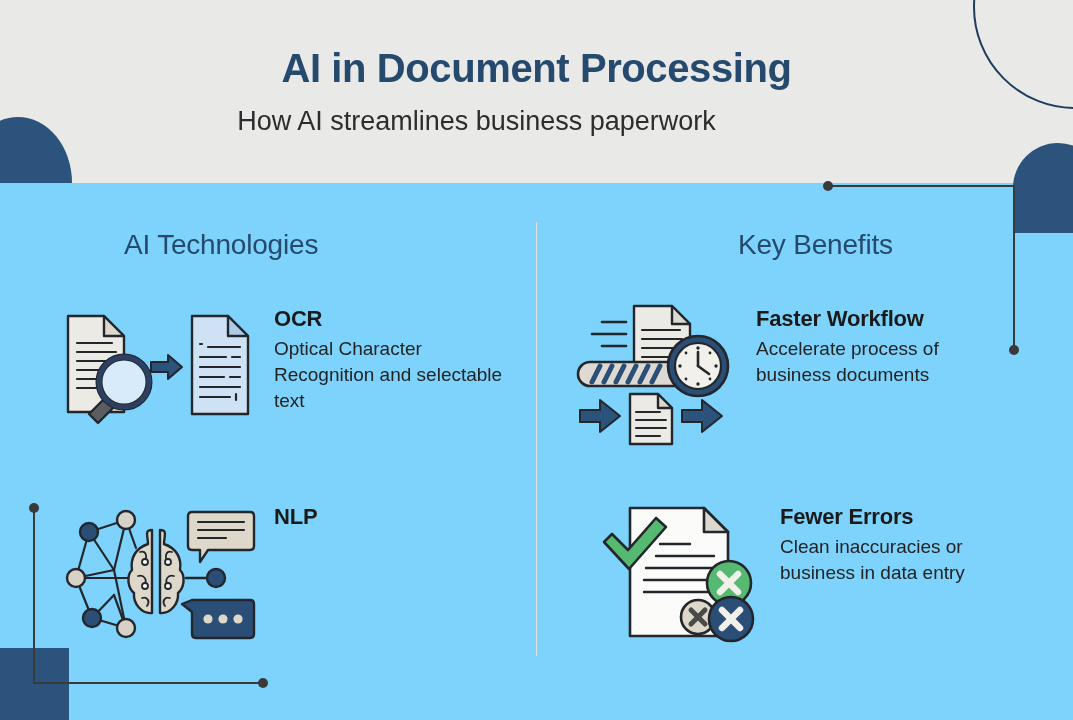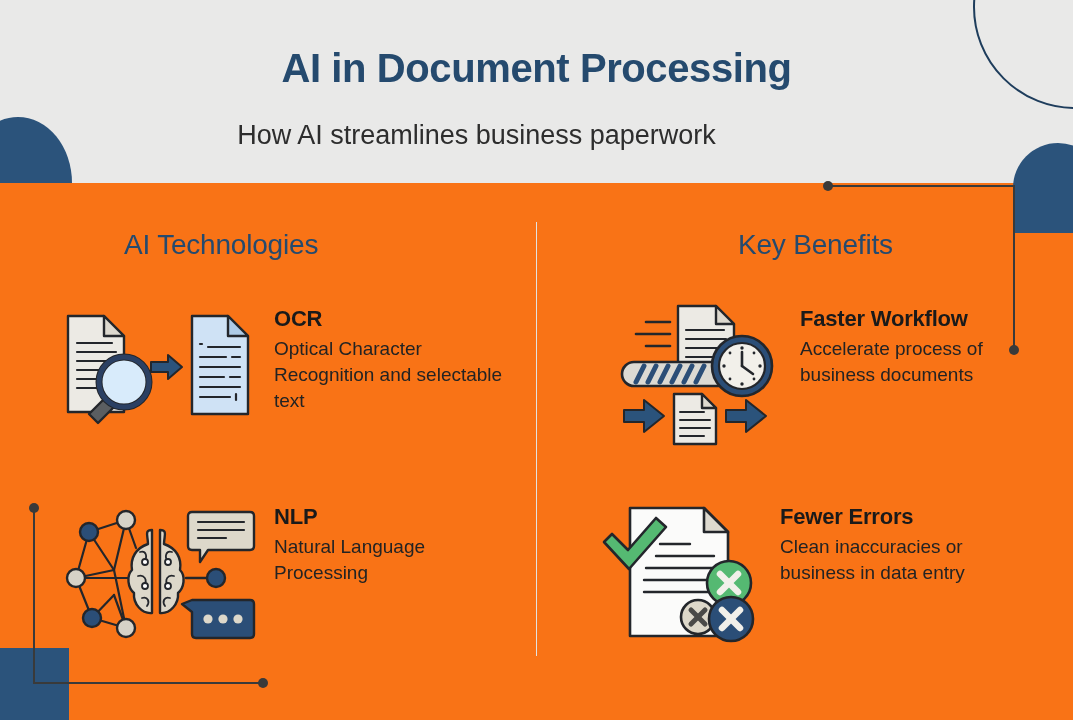--- a/index.html
+++ b/index.html
@@ -10,21 +10,21 @@
     width: 1073px;
     height: 720px;
     font-family: "Liberation Sans", sans-serif;
     background: #f4f4f3;
     overflow: hidden;
   }
   #infographic {
     position: relative;
     width: 1073px;
     height: 720px;
-    background: #f97316;
+    background: #7dd3fc;
     overflow: hidden;
   }
 
   
   .header-band {
     position: absolute;
     left: 0; top: 0;
     width: 1073px;
     height: 183px;
     background: #e9e9e8;
@@ -34,21 +34,21 @@
     left: 0; top: 46px;
     width: 1073px;
     text-align: center;
     font-size: 40px;
     font-weight: bold;
     letter-spacing: -0.4px;
     color: #254a6e;
   }
   .subtitle {
     position: absolute;
-    left: 0; top: 120px;
+    left: 0; top: 106px;
     width: 953px;
     text-align: center;
     font-size: 27px;
     font-weight: normal;
     color: #2d2d2d;
   }
 
   
   .deco-left-halfcircle {
     position: absolute;
@@ -141,21 +141,21 @@
   }
   .item-desc {
     font-size: 19px;
     color: #232323;
     line-height: 1.38;
     max-width: 250px;
   }
 
   .item-ocr  { left: 56px;  top: 302px; }
   .item-nlp  { left: 56px;  top: 500px; }
-  .item-fw   { left: 618px; top: 302px; justify-content: space-between; }
+  .item-fw   { left: 574px; top: 302px; justify-content: space-between; }
   .item-fe   { left: 598px; top: 500px; }
 
   .gap-ocr { width: 218px; }
   .gap-nlp { width: 218px; }
   .gap-fw  { width: 182px; }
   .gap-fe  { width: 182px; }
 </style>
 </head>
 <body>
 
@@ -286,21 +286,20 @@
         <path d="M140 100 L194 100 Q198 100 198 104 L198 134 Q198 138 194 138 L140 138 Q136 138 136 134 L136 112 L126 104 L136 100 Z" fill="#2b4e77" stroke="#23262b" stroke-width="2.4" stroke-linejoin="round"></path>
         <g fill="#ddd8ca">
           <circle cx="152" cy="119" r="4.6"></circle>
           <circle cx="167" cy="119" r="4.6"></circle>
           <circle cx="182" cy="119" r="4.6"></circle>
         </g>
       </svg>
     </div>
     <div class="item-text">
       <div class="item-title">NLP</div>
-      <div class="item-desc">Natural Language Processing</div>
     </div>
   </div>
 
   <div class="item item-fw">
     <div class="item-icon gap-fw">
       <svg width="170" height="145" viewBox="0 0 170 145" xmlns="http://www.w3.org/2000/svg">
 
         <g stroke="#23262b" stroke-width="2.6" stroke-linecap="round">
           <line x1="28" y1="20" x2="52" y2="20"></line>
           <line x1="18" y1="32" x2="52" y2="32"></line>

